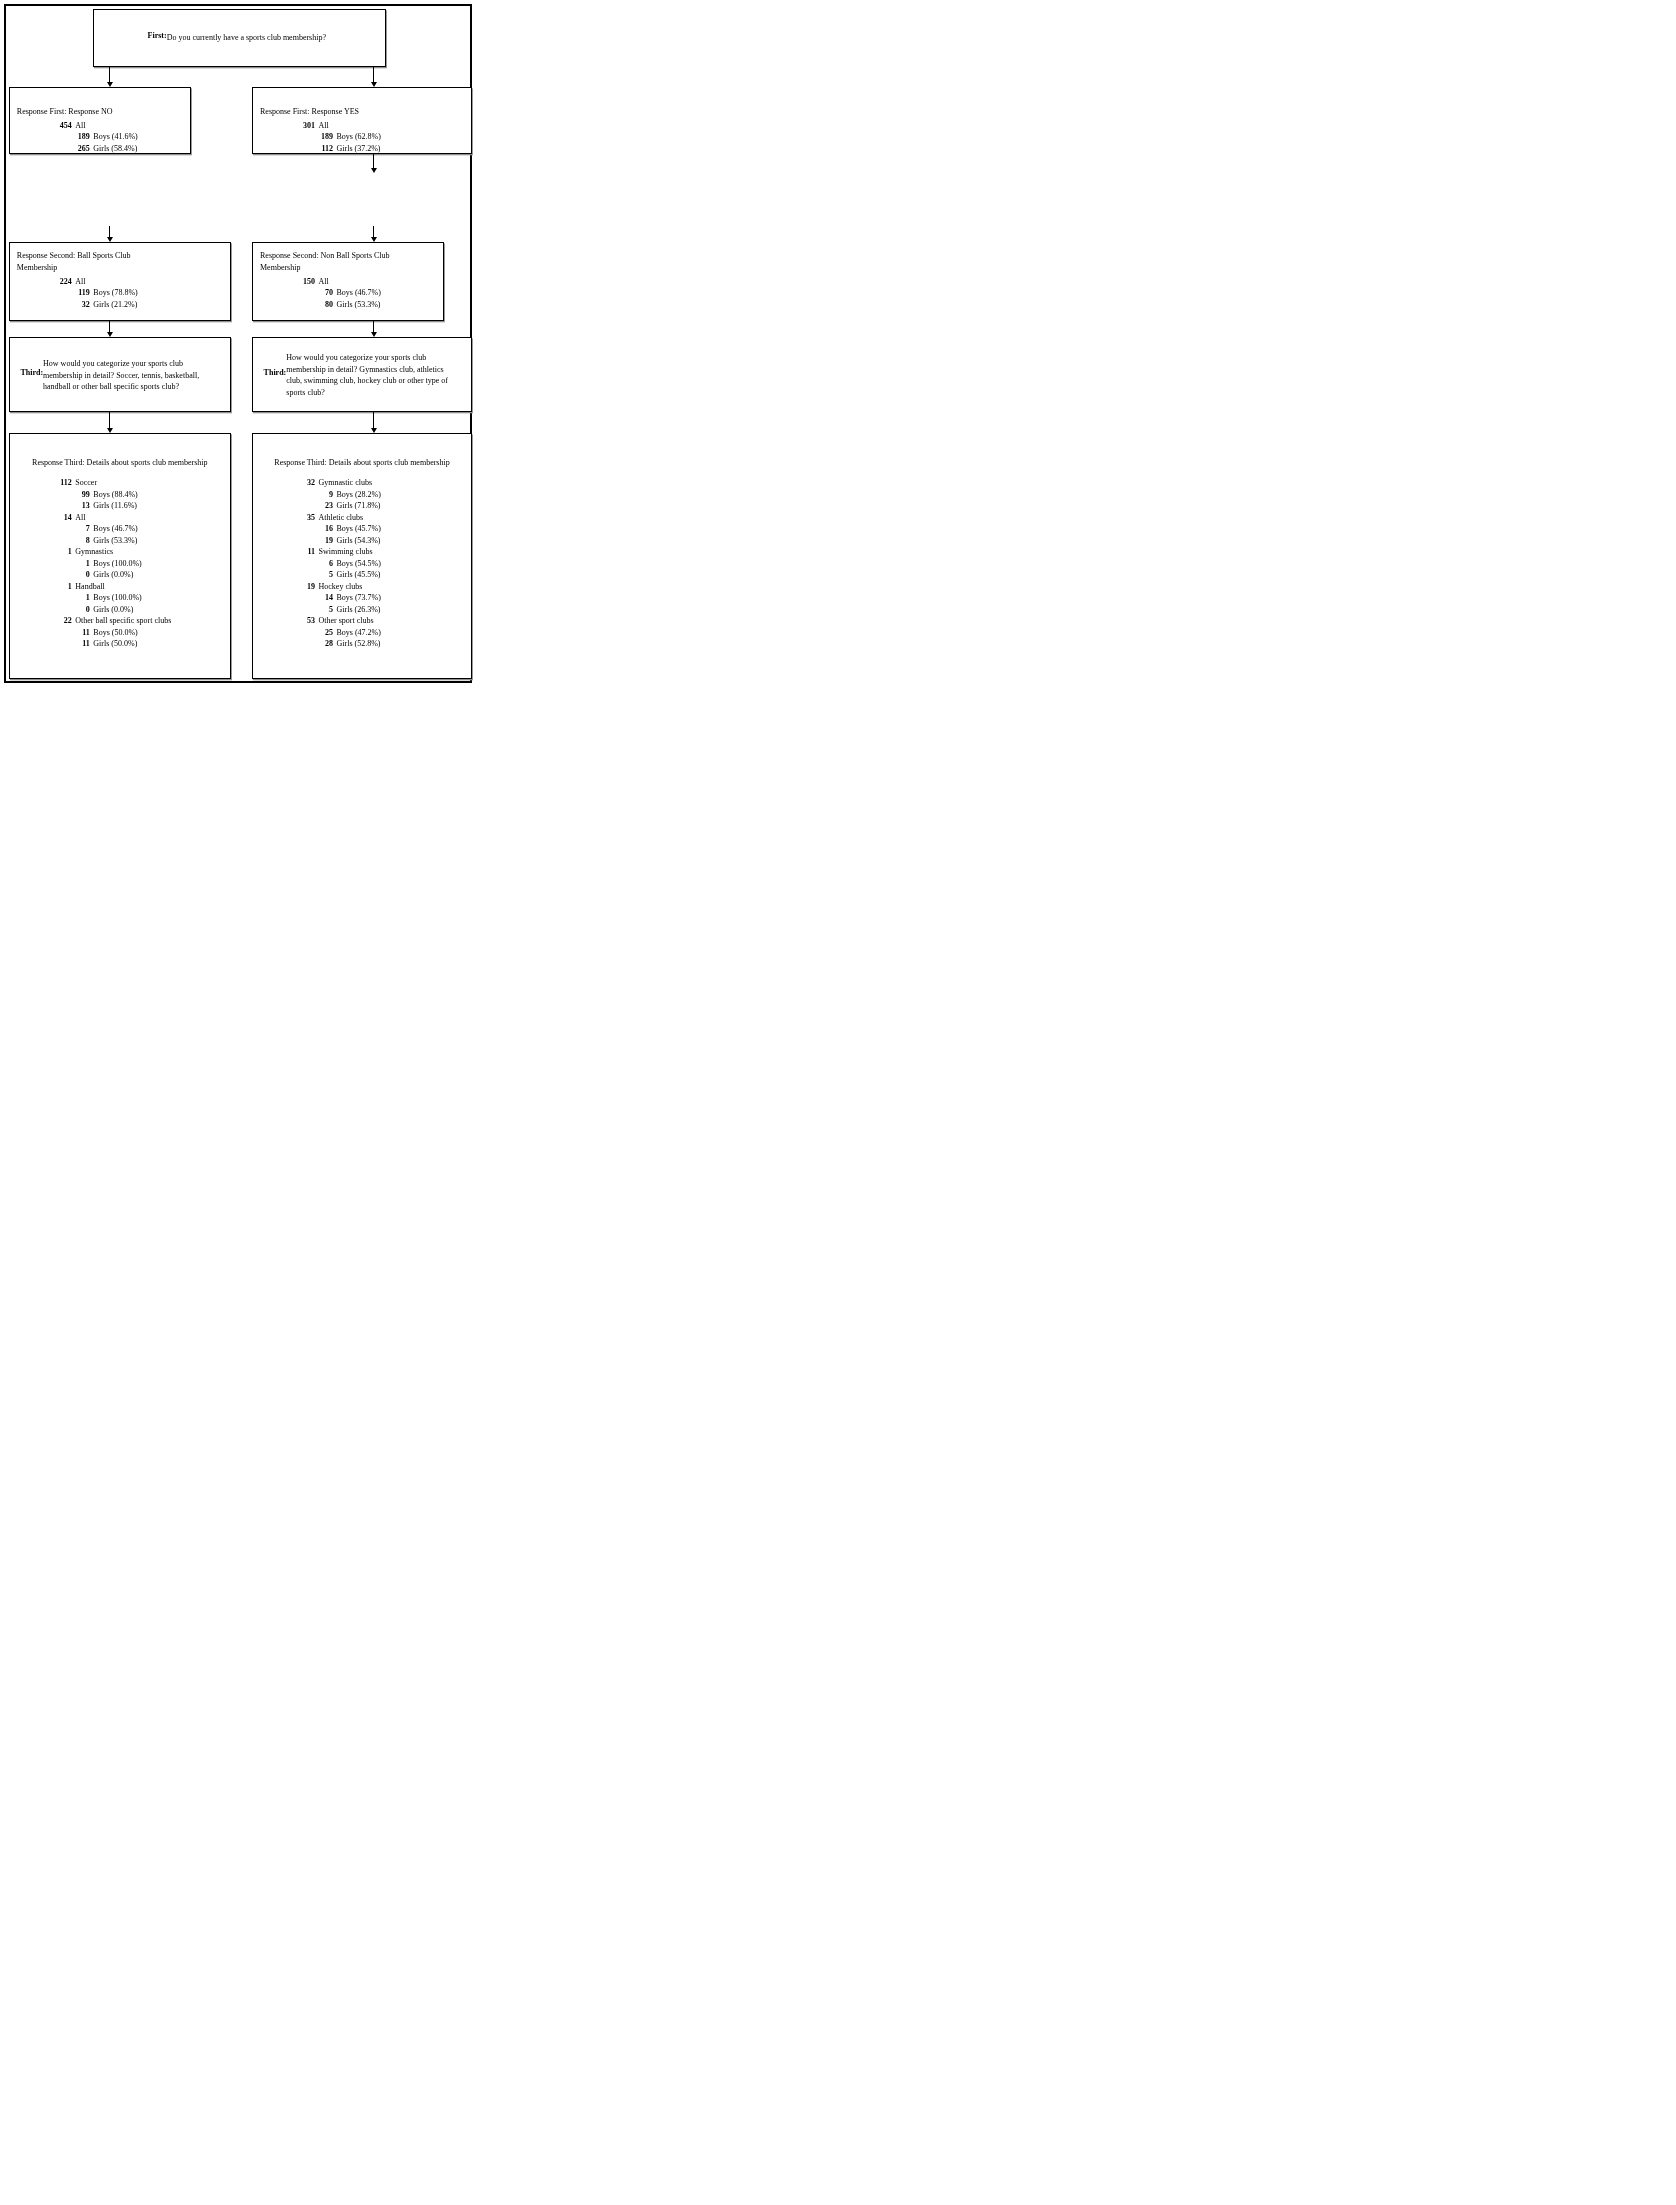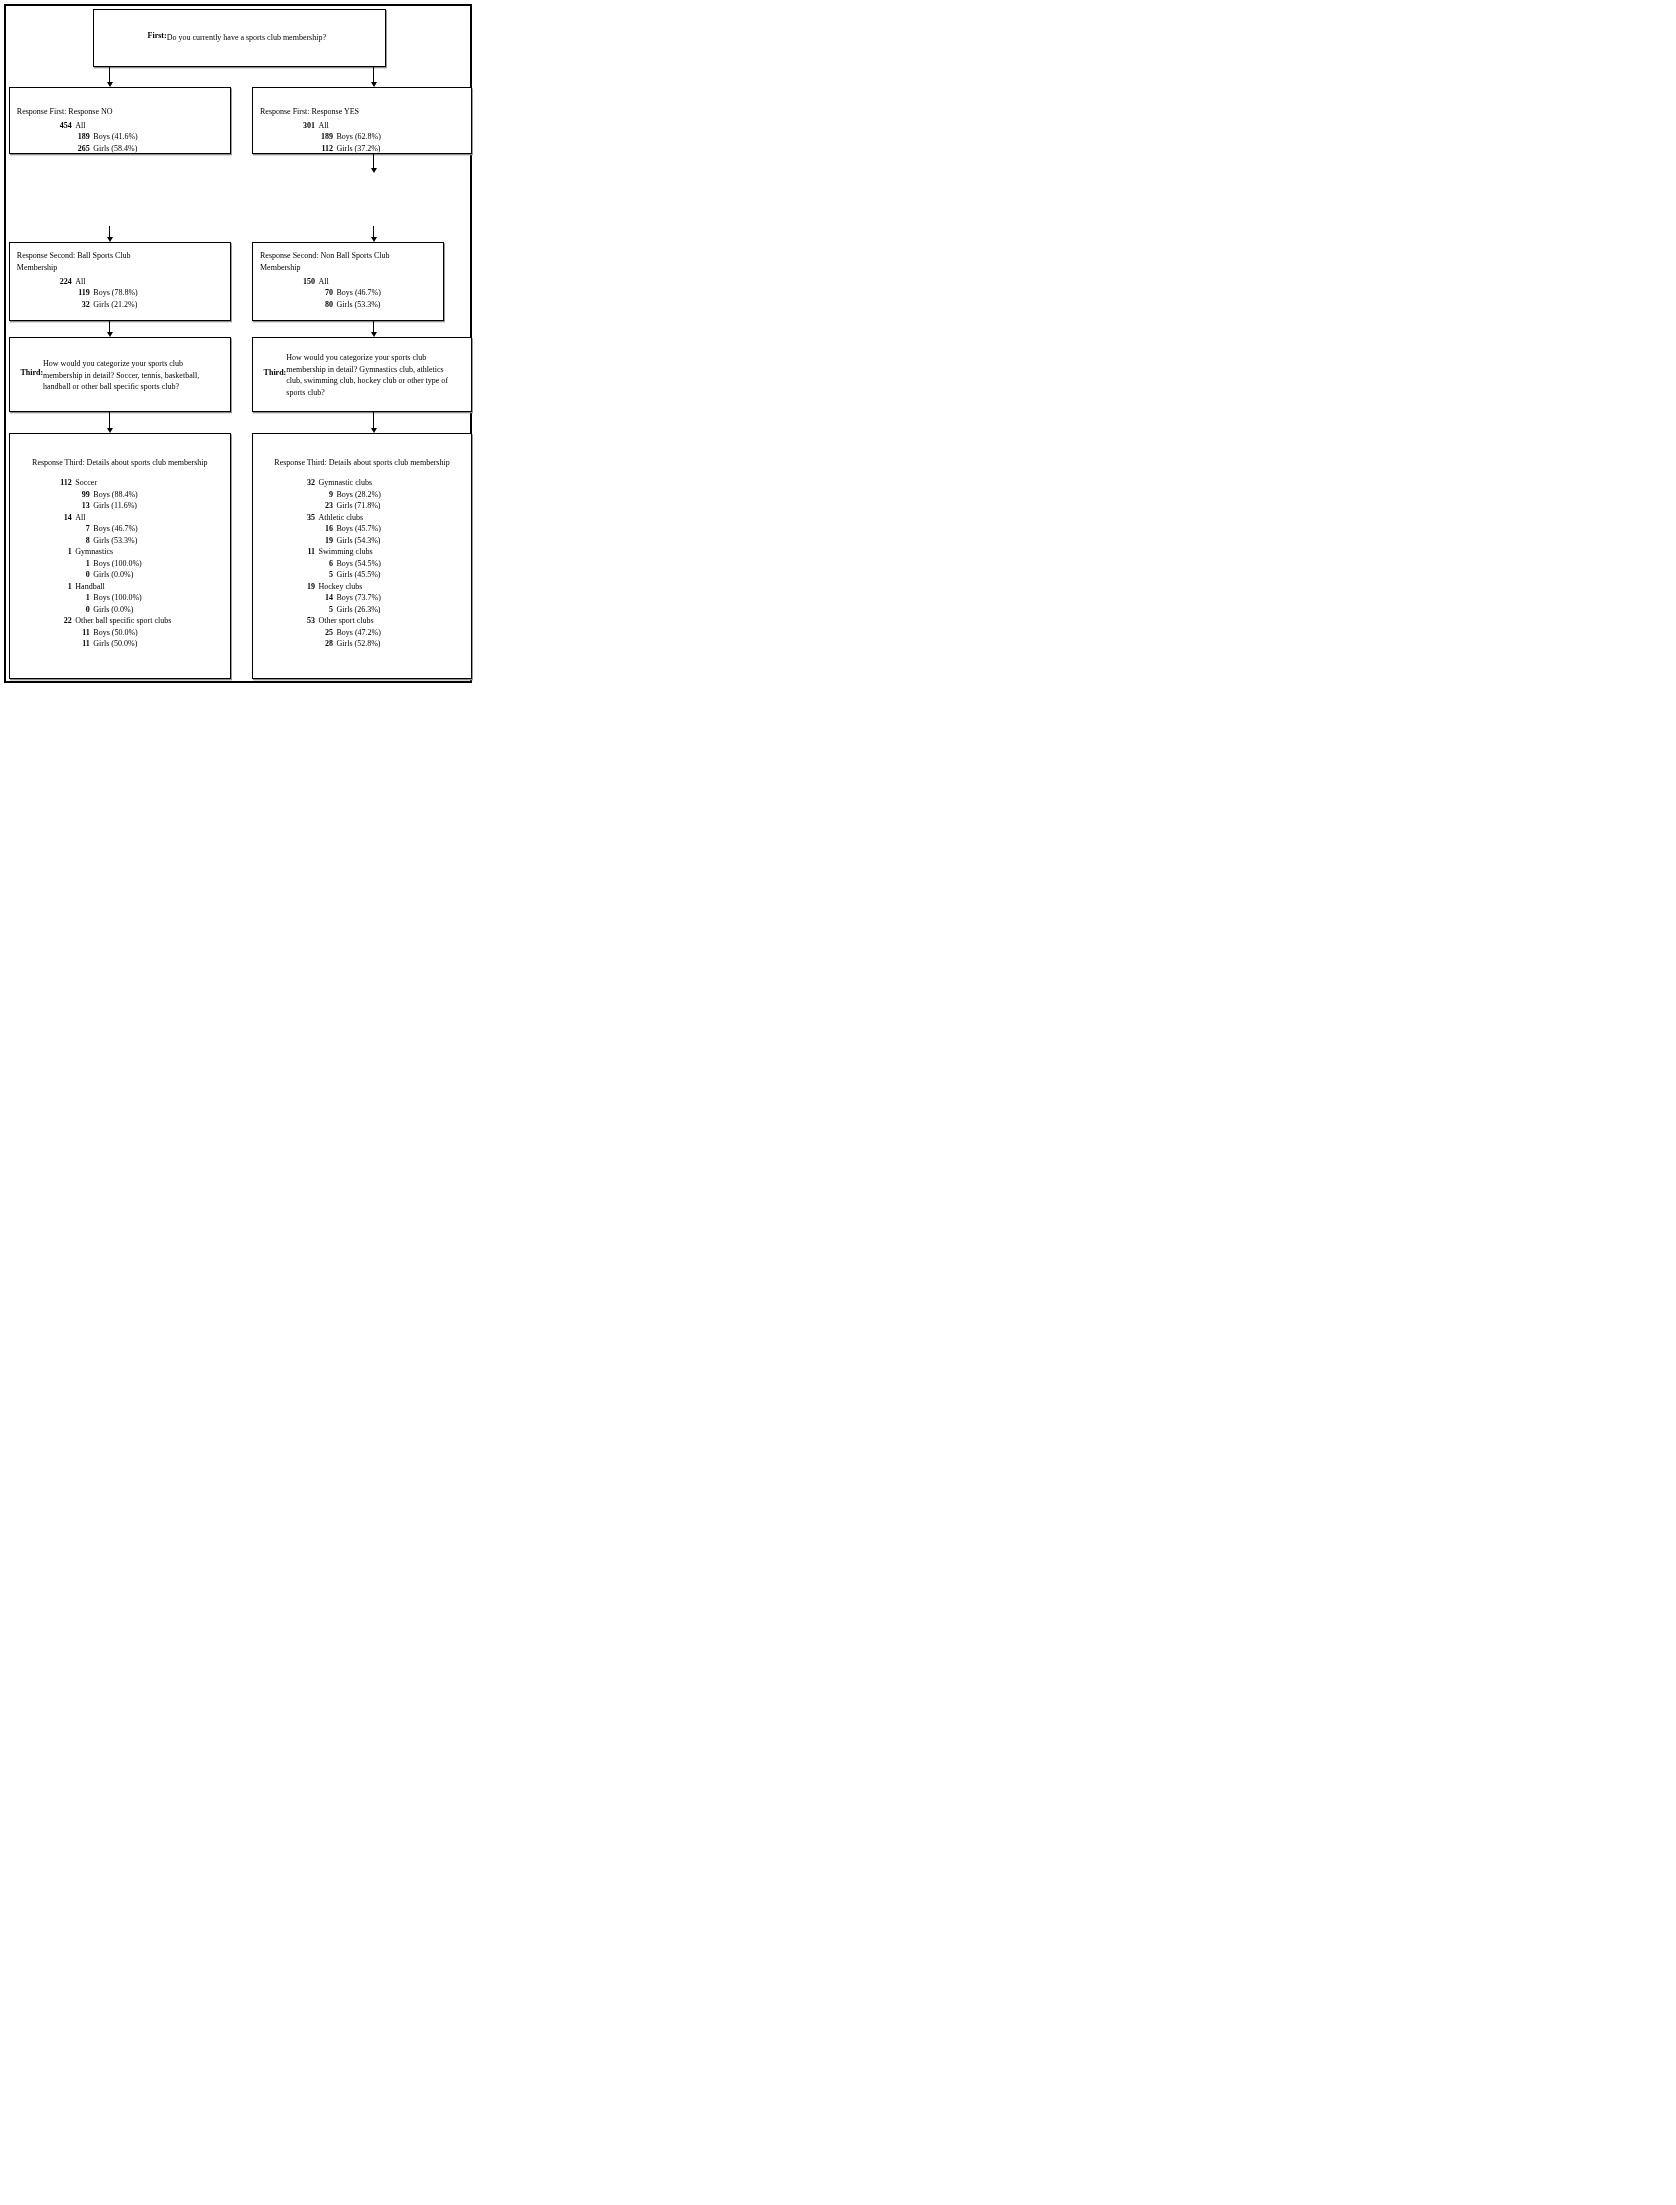--- a/index.html
+++ b/index.html
@@ -61,21 +61,21 @@
   }
   .arrow .stem { width: 1.3px; flex: 1; background: #000000; }
   .arrow .head {
     width: 0; height: 0;
     border-left: 3.5px solid transparent;
     border-right: 3.5px solid transparent;
     border-top: 5.7px solid #000000;
   }
   
   #box-first         { left: 93px; top: 8.8px;  width: 293px; height: 58px; }
-  #box-r1no          { left: 8.8px;  top: 87px; width: 222px; height: 67px; }
+  #box-r1no          { left: 8.8px;  top: 87px; width: 182px; height: 67px; }
   #box-r1yes         { left: 252px; top: 87px; width: 220px; height: 67px; }
   #box-second        { left: 93px; top: 173px; width: 293px; height: 52px; }
   #box-r2ball        { left: 8.8px;  top: 242px; width: 222px; height: 79px; }
   #box-r2nonball     { left: 252px; top: 242px; width: 192px; height: 79px; }
   #box-third-ball    { left: 8.8px;  top: 337px; width: 222px; height: 75px; }
   #box-third-nonball { left: 252px; top: 337px; width: 220px; height: 75px; }
   #box-r3ball        { left: 8.8px;  top: 433px; width: 222px; height: 246px; }
   #box-r3nonball     { left: 252px; top: 433px; width: 220px; height: 246px; }
 </style>
 </head>

